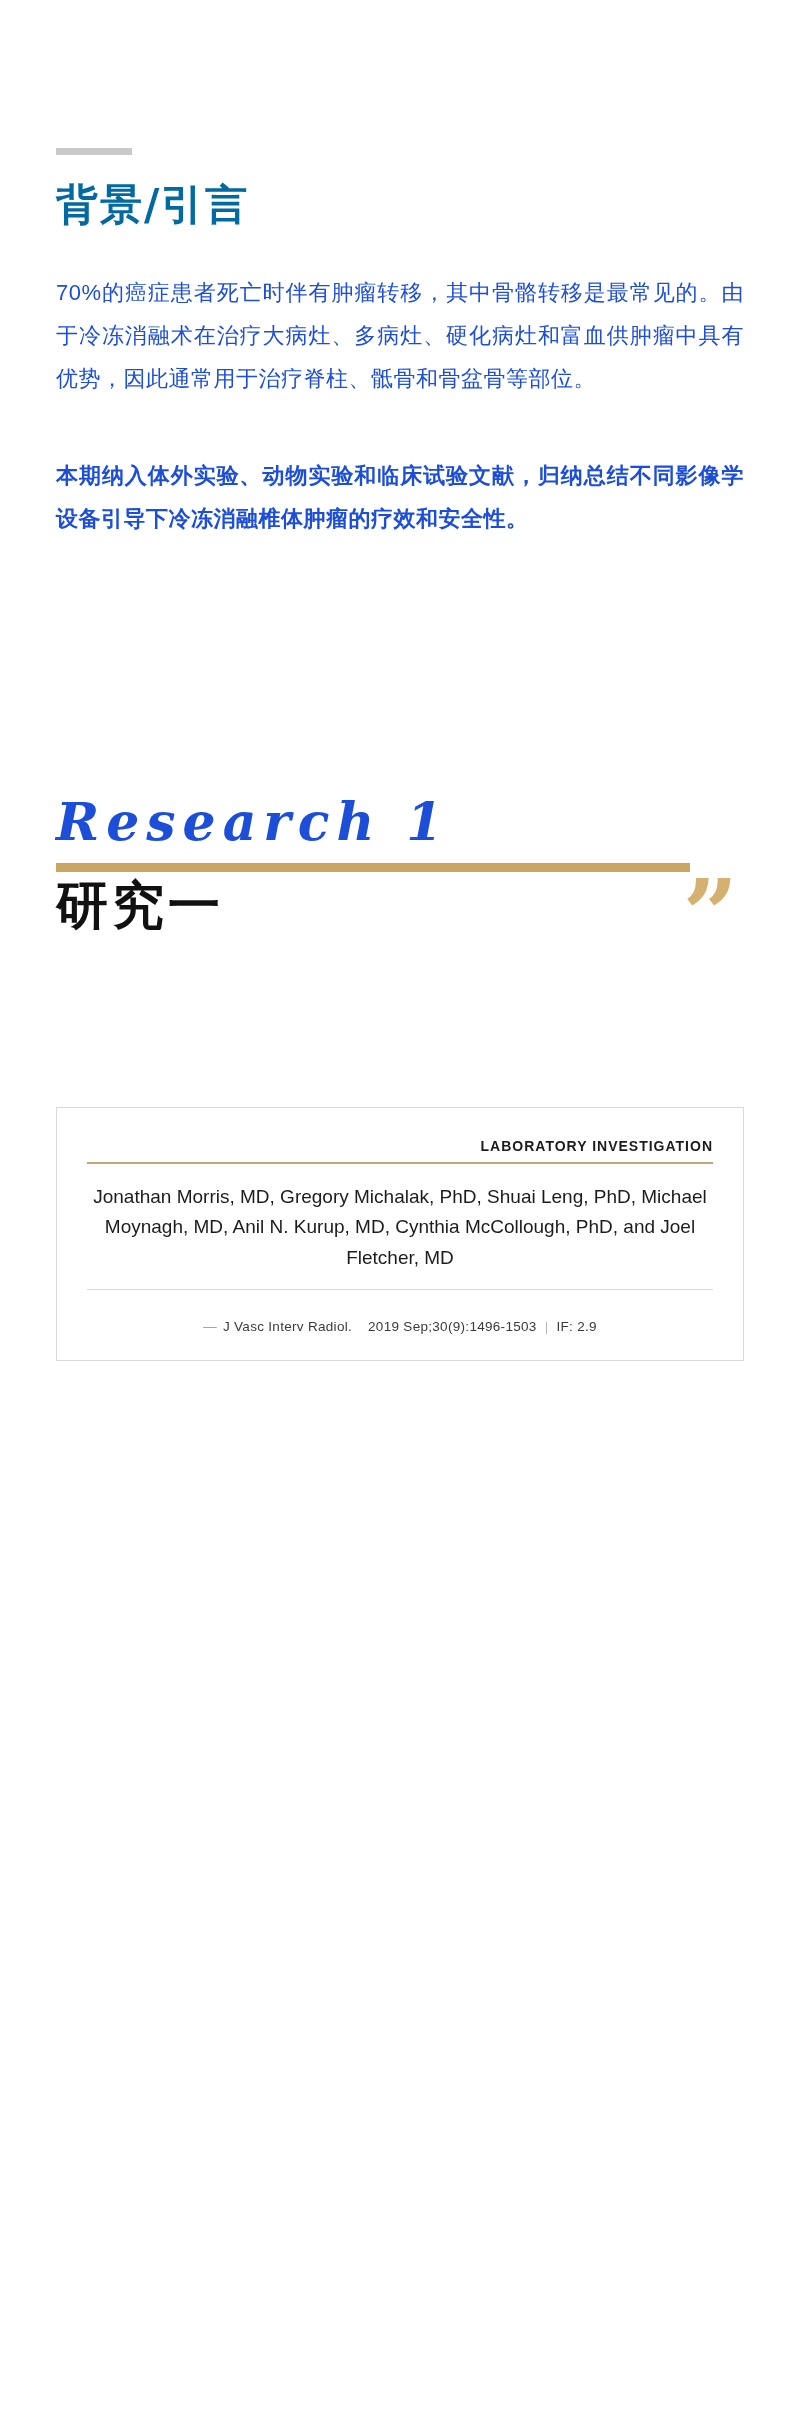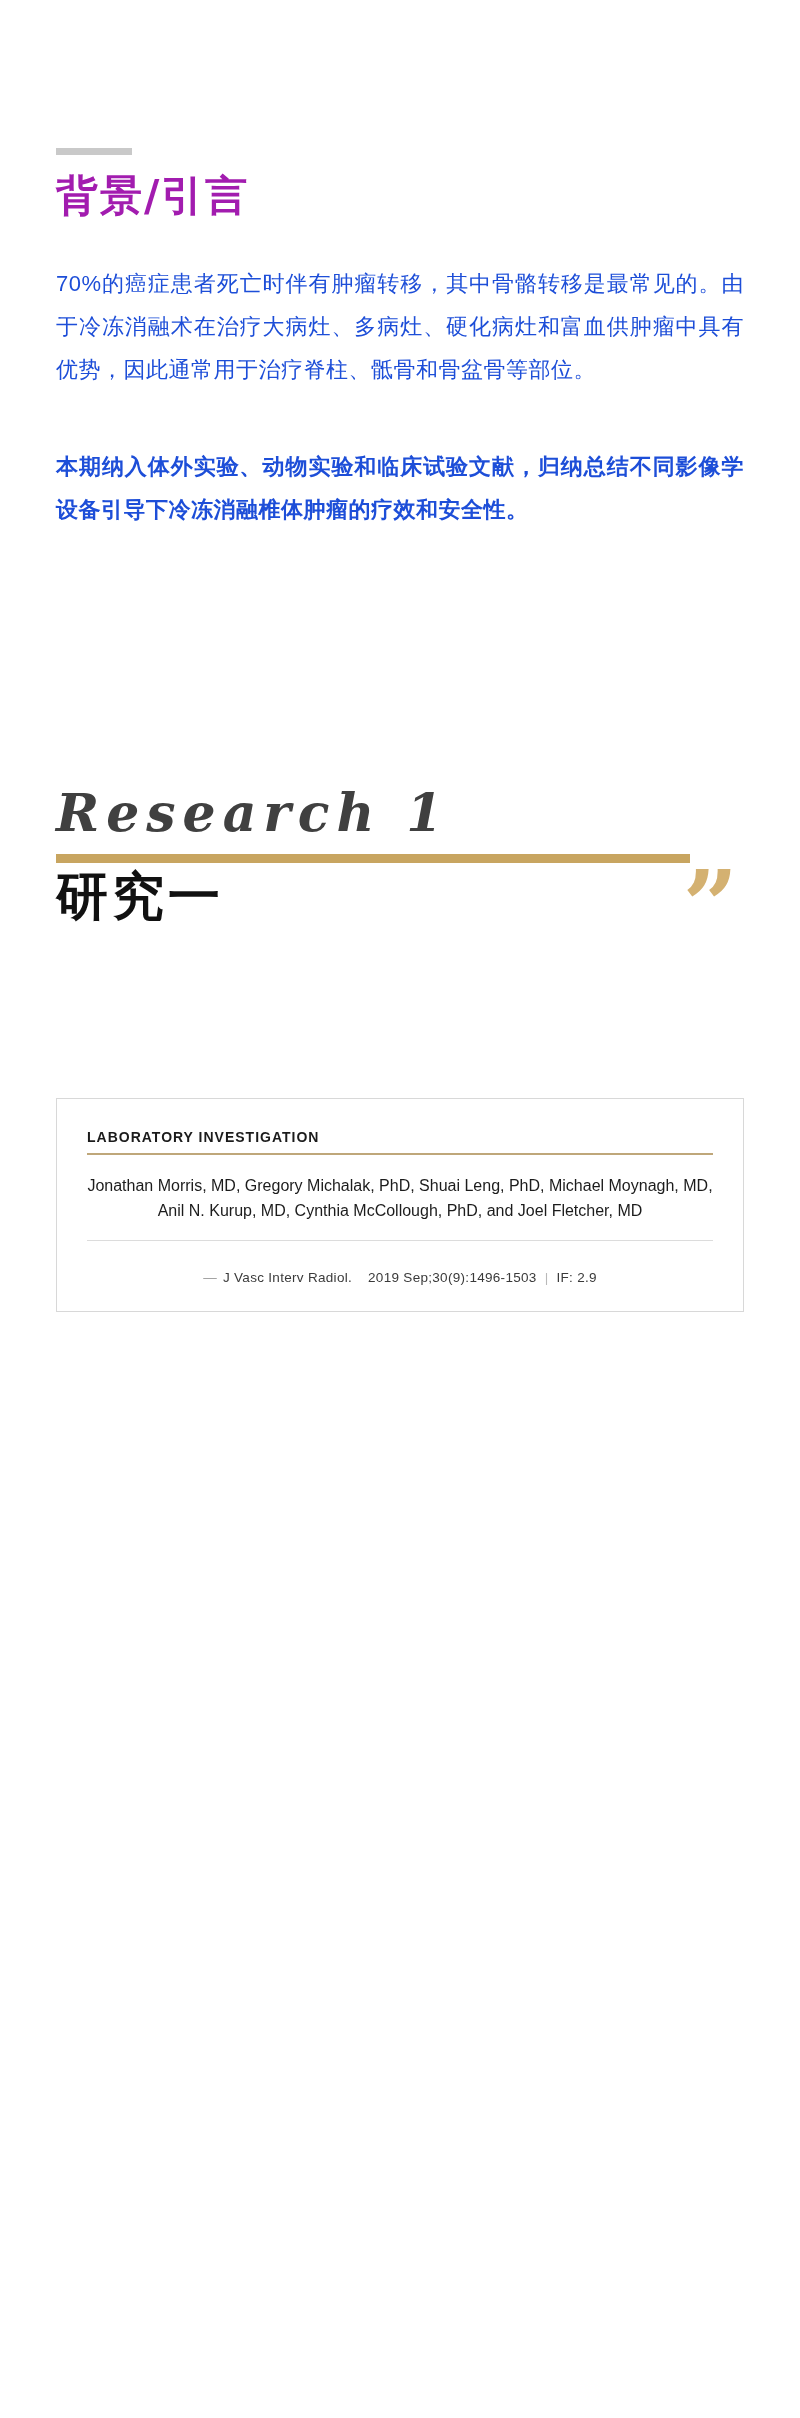--- a/index.html
+++ b/index.html
@@ -30,22 +30,22 @@
     width: 76px;
     height: 7px;
     background: #c9c9c9;
     margin: 148px 0 0 0;
   }
   .section-title {
     font-family: "DejaVu Serif", "Liberation Serif", serif;
     font-weight: bold;
     font-size: 42px;
     letter-spacing: 2px;
-    color: #a21caf;
-    margin: 16px 0 0 0;
+    color: #0369a1;
+    margin: 25px 0 0 0;
     line-height: 1.2;
   }
   .para {
     font-size: 22px;
     line-height: 1.95;
     color: #1d4ed8;
     letter-spacing: 0.5px;
     text-align: justify;
     margin: 42px 0 0 0;
     font-family: "Liberation Sans", sans-serif;
@@ -60,21 +60,21 @@
     position: relative;
     margin-top: 250px;
     height: 230px;
   }
   .script-word {
     font-family: "DejaVu Serif", "Liberation Serif", serif;
     font-style: italic;
     font-weight: bold;
     font-size: 52px;
     letter-spacing: 7px;
-    color: #404040;
+    color: #1d4ed8;
     position: absolute;
     left: 56px;
     top: 0;
     white-space: nowrap;
   }
   .gold-bar {
     position: absolute;
     left: 56px;
     top: 72px;
     width: 634px;
@@ -104,39 +104,40 @@
   }
 
   
   .card {
     margin: 86px 56px 0 56px;
     border: 1px solid #d8d8d8;
     padding: 30px 30px 26px 30px;
     box-sizing: border-box;
   }
   .card-kicker {
+    text-align: right;
     font-size: 14px;
     font-weight: bold;
     letter-spacing: 1px;
     color: #1b1b1b;
     padding-bottom: 8px;
     border-bottom: 2px solid #bfa77a;
     margin-bottom: 18px;
   }
   .card-title {
     text-align: center;
     font-size: 20px;
     font-weight: bold;
     line-height: 1.45;
     color: #111111;
     margin: 6px 0 16px 0;
   }
   .card-authors {
     text-align: center;
-    font-size: 16px;
+    font-size: 19px;
     line-height: 1.6;
     color: #1c1c1c;
     margin-bottom: 16px;
   }
   .card-meta {
     border-top: 1px solid #dcdcdc;
     padding-top: 29px;
     text-align: center;
     font-size: 13.5px;
     color: #3a3a3a;

